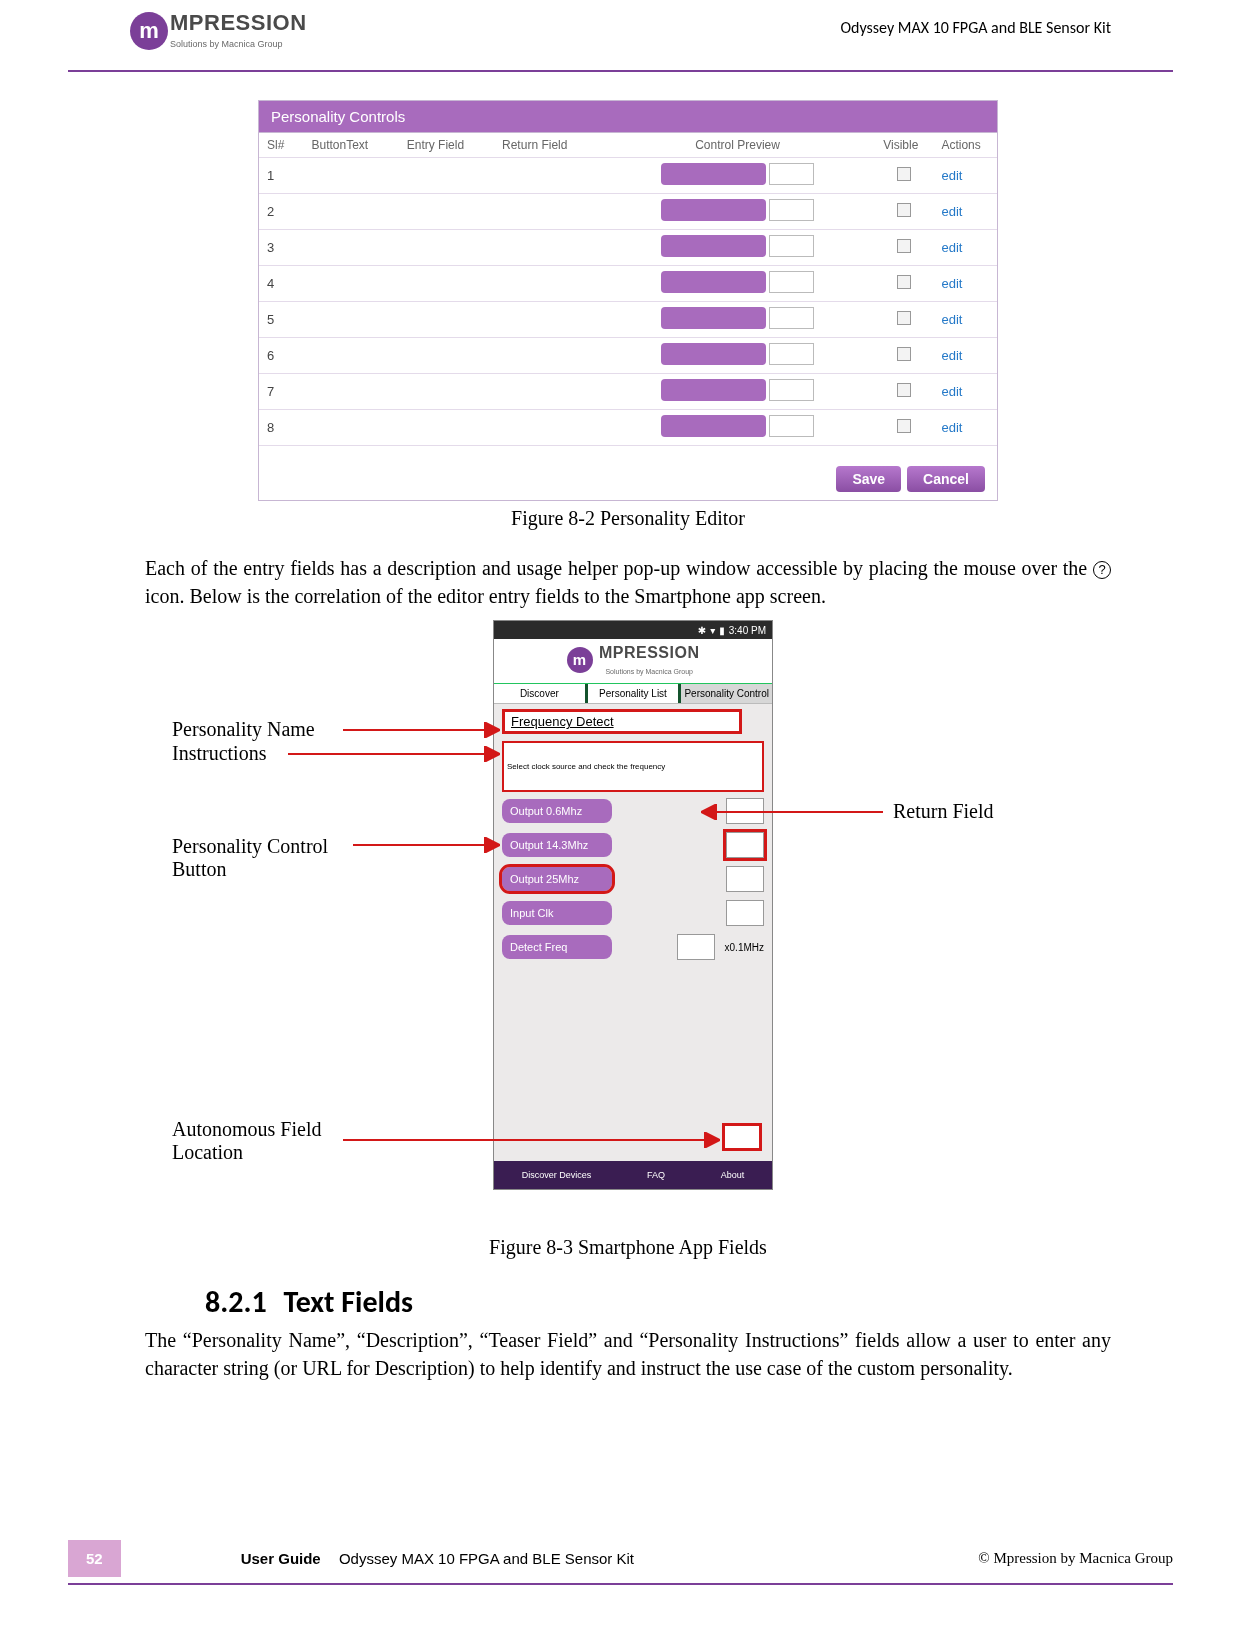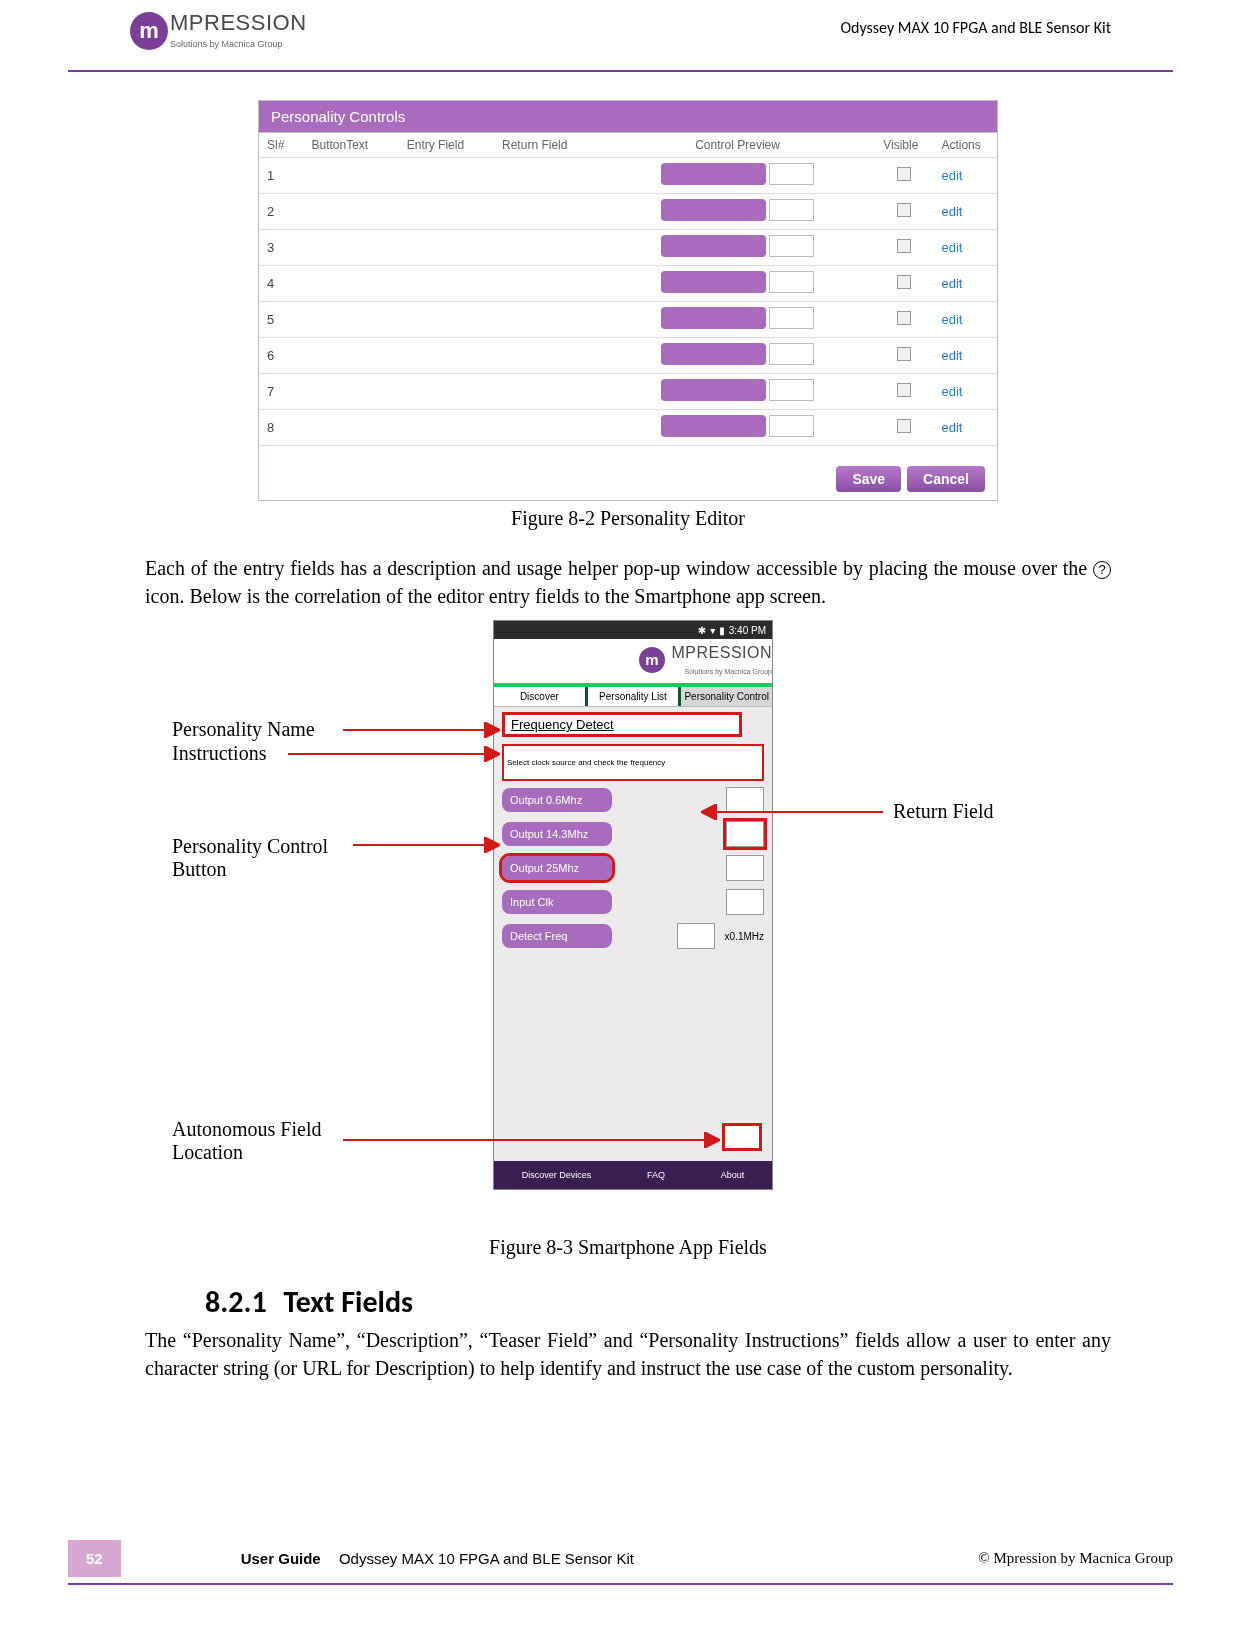--- a/index.html
+++ b/index.html
@@ -20,21 +20,21 @@
   .logo { display: inline-flex; align-items: center; }
   .logo-mark {
     width: 38px; height: 38px; border-radius: 50%;
     background: #7b3f98; display: inline-flex;
     align-items: center; justify-content: center;
     color: #fff; font-family: Arial, sans-serif;
     font-weight: 800; font-size: 22px;
   }
   .logo-text { display: inline-block; margin-left: 2px; line-height: 1; }
   .logo-brand {
-    font-family: Arial, sans-serif; font-weight: 400;
+    font-family: Arial, sans-serif; font-weight: 700;
     font-size: 22px; color: #4a4a4a; letter-spacing: 0.5px;
   }
   .logo-sub {
     font-family: Arial, sans-serif; font-size: 9px;
     color: #6a6a6a; margin-top: -2px;
   }
   .header-title {
     position: absolute; right: 130px; top: 18px;
     font-family: "Calibri", Arial, sans-serif;
     font-size: 16px;
@@ -80,30 +80,30 @@
   .help-icon { display:inline-block; width:18px; height:18px; border:1.5px solid #000; border-radius:50%; font-size:13px; text-align:center; line-height:16px; vertical-align:middle; font-family: Arial; }
   
   .phone-wrap { position: relative; width: 960px; height: 610px; margin: 10px auto 0 auto; }
   .phone {
     position: absolute; left: 345px; top: 0;
     width: 280px; height: 570px;
     background: #eceaea; border: 1px solid #888;
     font-family: Arial, sans-serif;
   }
   .statusbar { height: 18px; background: #2b2b2b; color:#fff; font-size:10px; display:flex; justify-content:flex-end; align-items:center; padding:0 6px; gap:4px; }
-  .phone-top { background:#fff; padding:6px 0; text-align:right; border-bottom:4px solid #22c55e; }
+  .phone-top { background:#fff; padding:6px 0; text-align:center; border-bottom:1px solid #22c55e; }
   .phone-top .logo-brand { font-size:16px; }
   .phone-top .logo-mark { width:26px; height:26px; font-size:15px; }
   .phone-top .logo-sub { font-size:7px; }
   .tabs { display:flex; background:#fff; font-size:10px; border-bottom:1px solid #bbb; }
   .tabs > div { flex:1; text-align:center; padding:4px 0; border-right:3px solid #14532d; }
   .tabs > div:last-child { border-right:none; background:#d7d7d7; }
   .pname-row { padding:5px 8px; }
   .pname-box { border:3px solid #d31818; background:#fff; padding:2px 6px; font-size:13px; display:inline-block; width: 240px; text-decoration: underline;}
-  .instr { margin:2px 8px 4px 8px; border:2px solid #d31818; background:#fff; font-size:8px; padding:12px 3px; }
+  .instr { margin:2px 8px 4px 8px; border:2px solid #d31818; background:#fff; font-size:8px; padding:19px 3px; }
   .prow { display:flex; align-items:center; gap:6px; padding:2px 8px 6px 8px; }
   .pbtn { background:#a86bbd; color:#fff; font-size:11px; border-radius:8px; padding:6px 8px; width:110px; }
   .pret { width:38px; height:26px; border:1px solid #999; background:#fff; }
   .anno-left { position:absolute; font-size:20px; line-height:1.15; text-align:left; }
   .anno-right { position:absolute; font-size:20px; line-height:1.15; }
   .arrow-red { stroke:#d31818; fill:#d31818; }
   .bottom-nav { position:absolute; bottom:0; left:0; right:0; height:28px; background:#3a1d52; color:#fff; display:flex; justify-content:space-around; align-items:center; font-size:9px; }
   
   .h3 { font-family: "Calibri", Arial, sans-serif; font-weight:bold; font-size:30px; margin: 18px 0 6px 60px; }
   .h3 .num { margin-right: 10px; }

